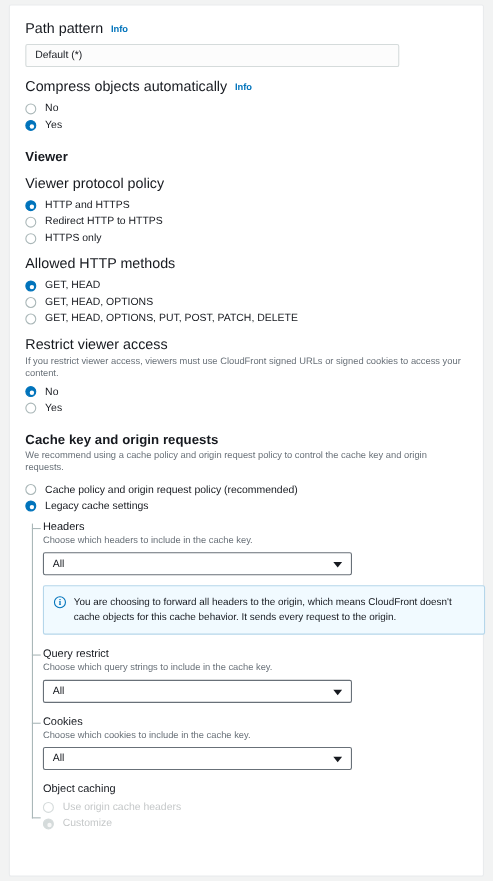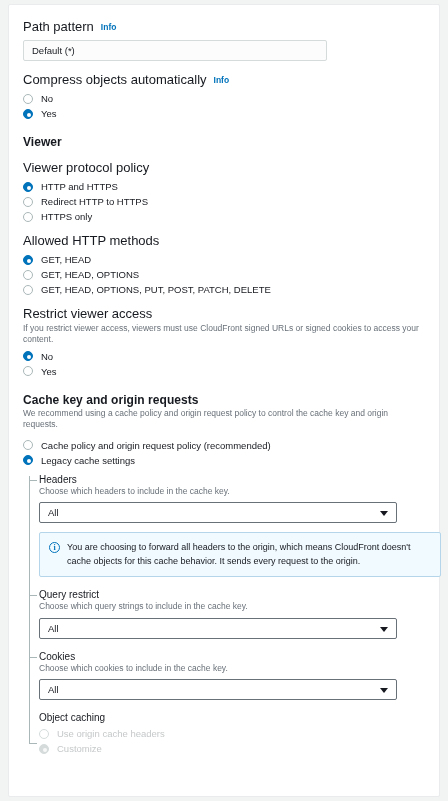--- a/index.html
+++ b/index.html
@@ -49,21 +49,21 @@
   }
   .desc {
     font-size: 8.5px;
     color: #687078;
     line-height: 1.35;
     margin-top: 1px;
   }
 
   .text-input {
     display: block;
-    width: 304px;
+    width: 340px;
     height: 21px;
     line-height: 19px;
     margin-top: 5px;
     padding: 0 8px;
     border: 1px solid #d5dbdb;
     border-radius: 2px;
     background: #fcfcfc;
     font-size: 9.5px;
     color: #16191f;
     font-family: "Liberation Sans", sans-serif;
@@ -144,21 +144,21 @@
   }
   .sub-group.last::before { display: none; }
   .sub-title {
     font-size: 10px;
     color: #16191f;
     font-weight: normal;
   }
 
   .select {
     position: relative;
-    width: 358px;
+    width: 281px;
     height: 21px;
     margin-top: 5px;
     border: 1px solid #687078;
     border-radius: 2px;
     background: #ffffff;
     font-size: 9.5px;
     color: #16191f;
     line-height: 19px;
     padding: 0 24px 0 8px;
     cursor: pointer;

